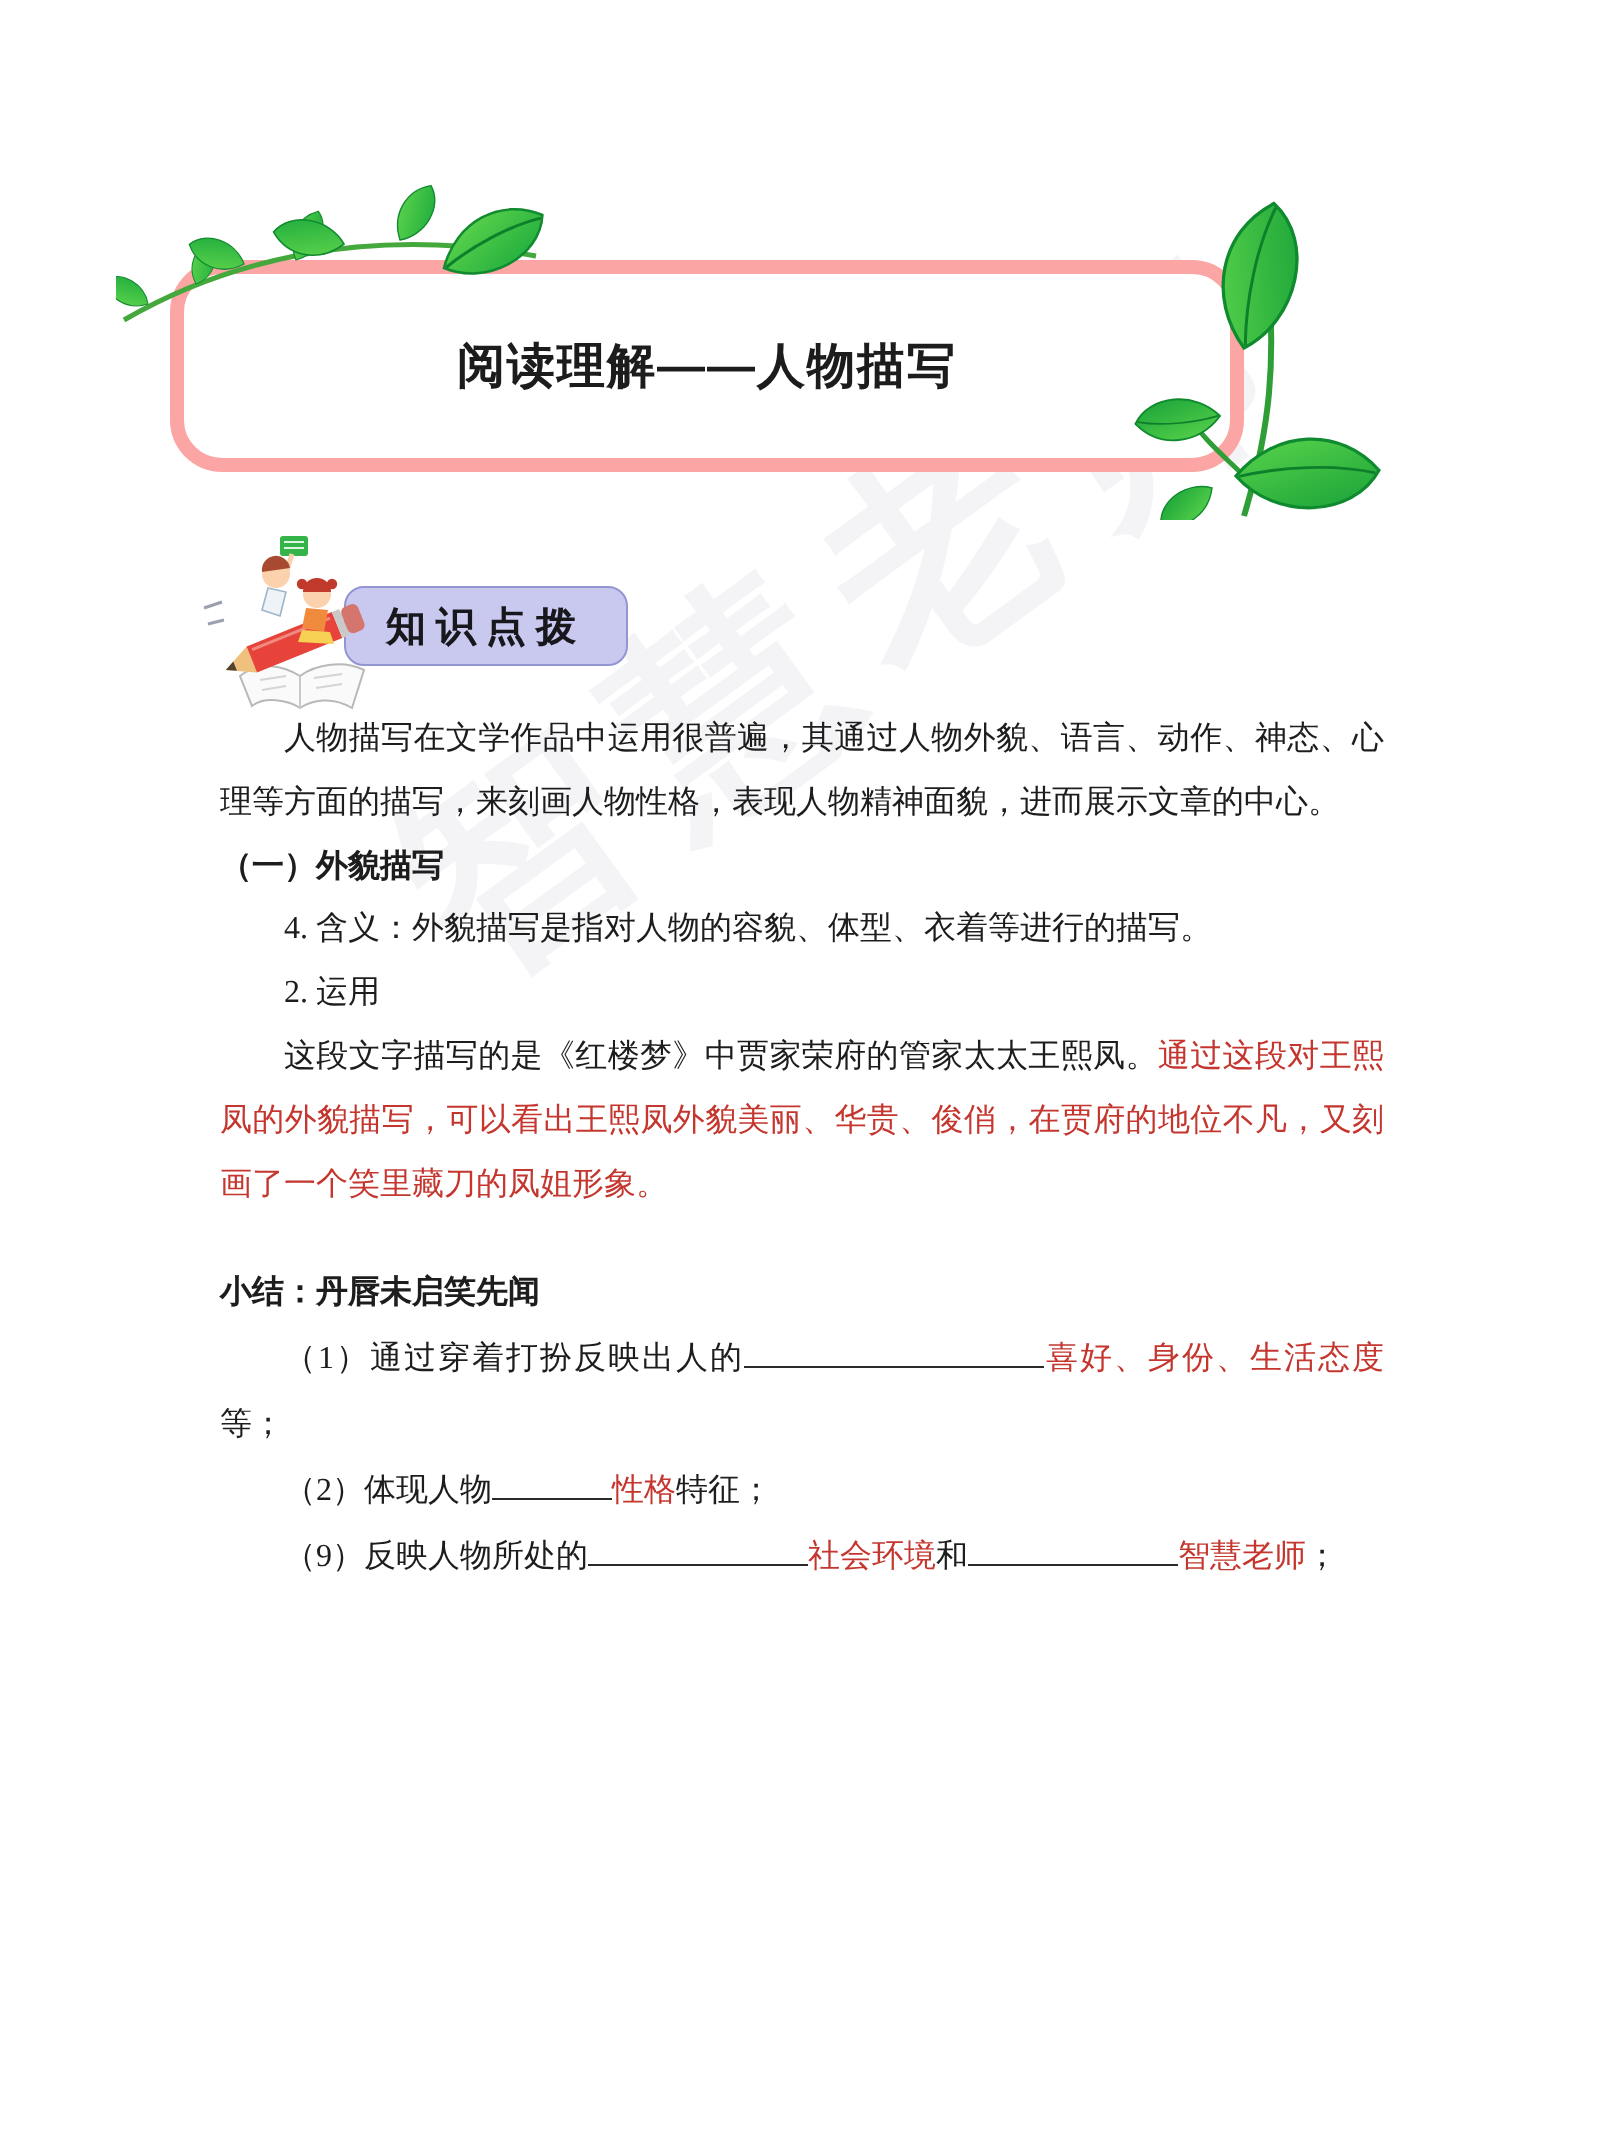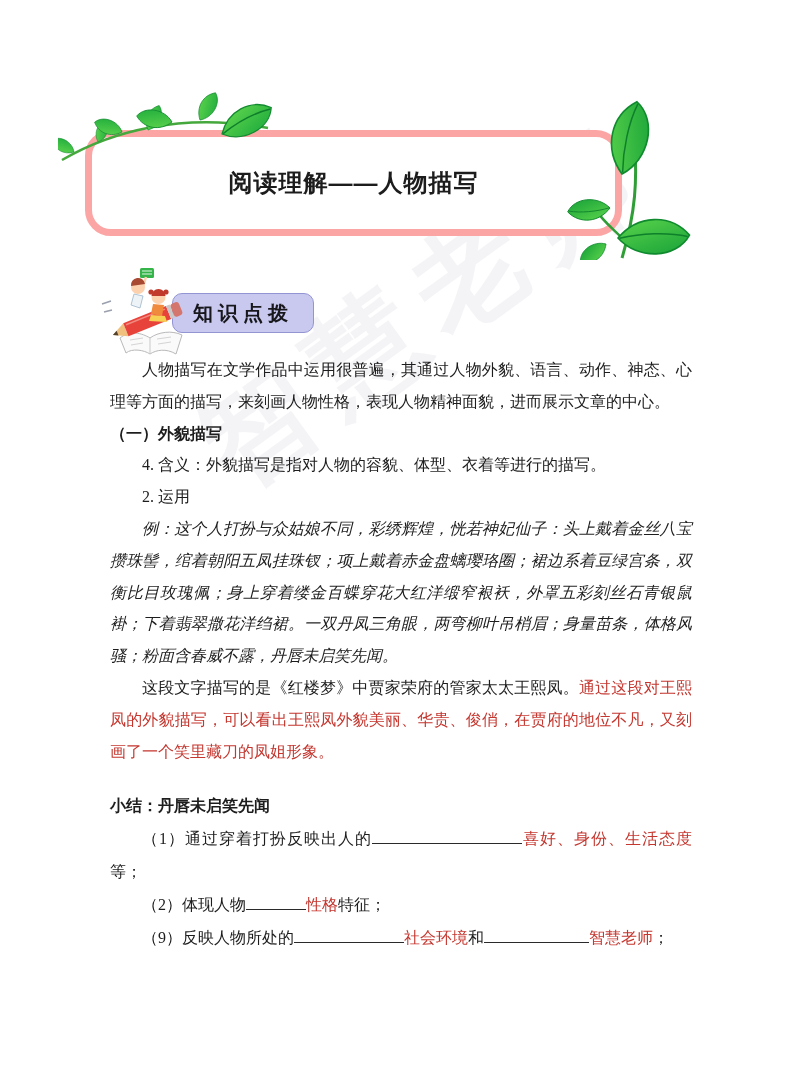--- a/index.html
+++ b/index.html
@@ -152,21 +152,20 @@
 
   <div class="content">
     <p class="indent">人物描写在文学作品中运用很普遍，其通过人物外貌、语言、动作、神态、心理等方面的描写，来刻画人物性格，表现人物精神面貌，进而展示文章的中心。</p>
 
     <p class="heading">（一）外貌描写</p>
 
     <p class="indent">4. 含义：外貌描写是指对人物的容貌、体型、衣着等进行的描写。</p>
 
     <p class="indent">2. 运用</p>
 
-    <p class="indent example">例：这个人打扮与众姑娘不同，彩绣辉煌，恍若神妃仙子：头上戴着金丝八宝攒珠髻，绾着朝阳五凤挂珠钗；项上戴着赤金盘螭璎珞圈；裙边系着豆绿宫条，双衡比目玫瑰佩；身上穿着缕金百蝶穿花大红洋缎窄裉袄，外罩五彩刻丝石青银鼠褂；下着翡翠撒花洋绉裙。一双丹凤三角眼，两弯柳叶吊梢眉；身量苗条，体格风骚；粉面含春威不露，丹唇未启笑先闻。</p>
 
     <p class="indent"><span>这段文字描写的是《红楼梦》中贾家荣府的管家太太王熙凤。</span><span class="red">通过这段对王熙凤的外貌描写，可以看出王熙凤外貌美丽、华贵、俊俏，在贾府的地位不凡，又刻画了一个笑里藏刀的凤姐形象。</span></p>
 
     <p class="summary-head"><span>小结：</span><span>丹唇未启笑先闻</span></p>
 
     <p class="indent sum-item"><span>（1）通过穿着打扮反映出人的</span><span class="blank w150"></span><span class="red">喜好、身份、生活态度</span><span>等；</span></p>
 
     <p class="indent sum-item"><span>（2）体现人物</span><span class="blank w60"></span><span class="red">性格</span><span>特征；</span></p>
 
     <p class="indent sum-item"><span>（9）反映人物所处的</span><span class="blank w110"></span><span class="red">社会环境</span><span>和</span><span class="blank w105"></span><span class="red">智慧老师</span><span>；</span></p>

